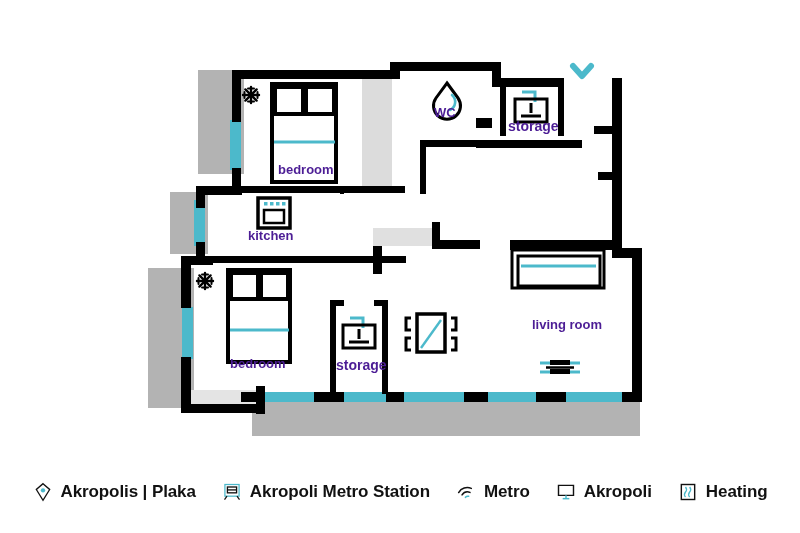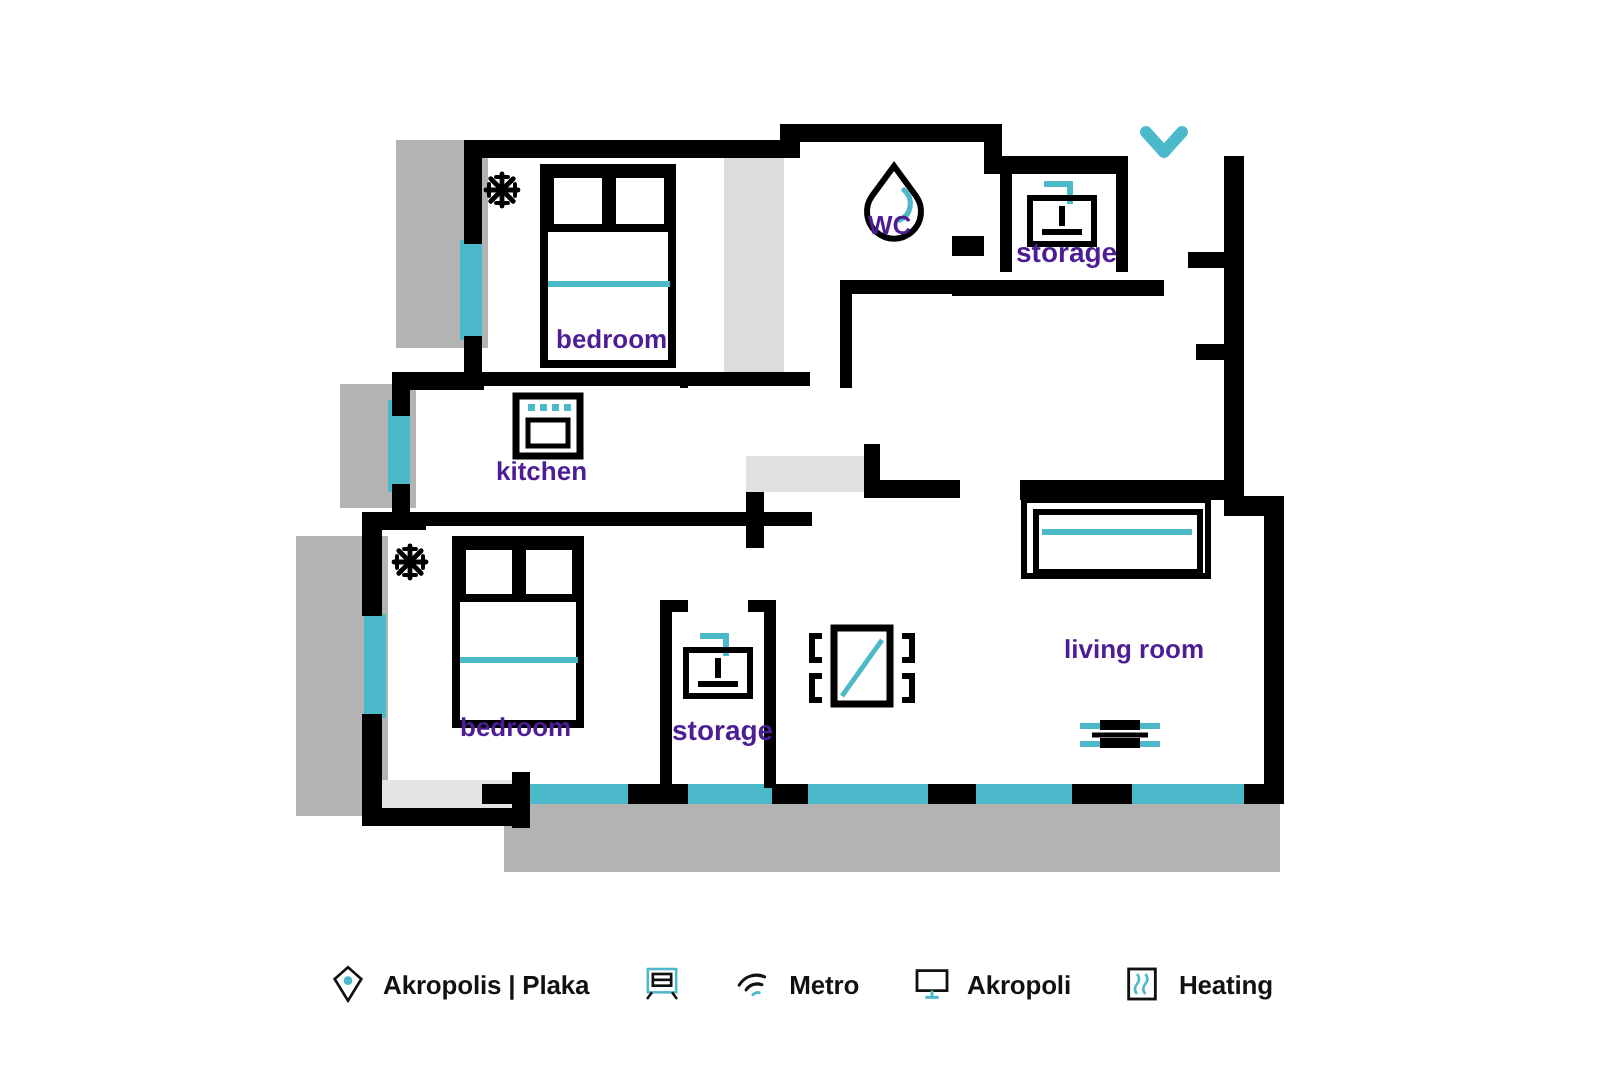--- a/index.html
+++ b/index.html
@@ -13,21 +13,21 @@
   }
   #stage{position:absolute;left:0;top:0;width:800px;height:533px;}
   #plan{position:absolute;left:0;top:0;width:800px;height:450px;}
   #legend{
     position:absolute;left:0;top:462px;width:800px;height:60px;
     display:flex;align-items:center;justify-content:center;
     gap:26px;
   }
   .legend-item{display:flex;align-items:center;gap:8px;}
   .legend-label{
-    font-size:13px;font-weight:bold;color:#111111;white-space:nowrap;
+    font-size:17px;font-weight:bold;color:#111111;white-space:nowrap;
     letter-spacing:-0.1px;
   }
   .legend-ico{width:20px;height:20px;display:block;flex:0 0 20px;}
   .room-label{
     position:absolute;font-weight:bold;font-size:13px;color:#4c1d95;
     white-space:nowrap;
   }
   .small-label{font-size:14px;}
   svg{display:block;}
 </style>
@@ -249,20 +249,21 @@
     </div>
 
     <div class="legend-item">
       <svg class="legend-ico" viewBox="0 0 24 24">
         <rect x="3.5" y="3" width="17" height="14" fill="none" stroke="#4cb9cb" stroke-width="1.5"></rect>
         <rect x="6.5" y="6" width="11" height="7" fill="none" stroke="#111111" stroke-width="1.6"></rect>
         <line x1="6.5" y1="9.5" x2="17.5" y2="9.5" stroke="#111111" stroke-width="1.6"></line>
         <line x1="6" y1="17" x2="3" y2="21" stroke="#111111" stroke-width="1.5"></line>
         <line x1="18" y1="17" x2="21" y2="21" stroke="#111111" stroke-width="1.5"></line>
       </svg>
+      <span class="legend-label">Akropoli Metro Station</span>
     </div>
 
     <div class="legend-item">
       <svg class="legend-ico" viewBox="0 0 24 24">
         <g transform="rotate(-18 12 14)" fill="none" stroke="#111111" stroke-linecap="round">
           <path d="M4 10 A12 12 0 0 1 20 10" stroke-width="1.8"></path>
           <path d="M7 14 A8 8 0 0 1 17 14" stroke-width="1.8"></path>
           <path d="M10 18 A4 4 0 0 1 14 18" stroke-width="1.8" stroke="#4cb9cb"></path>
         </g>
       </svg>

